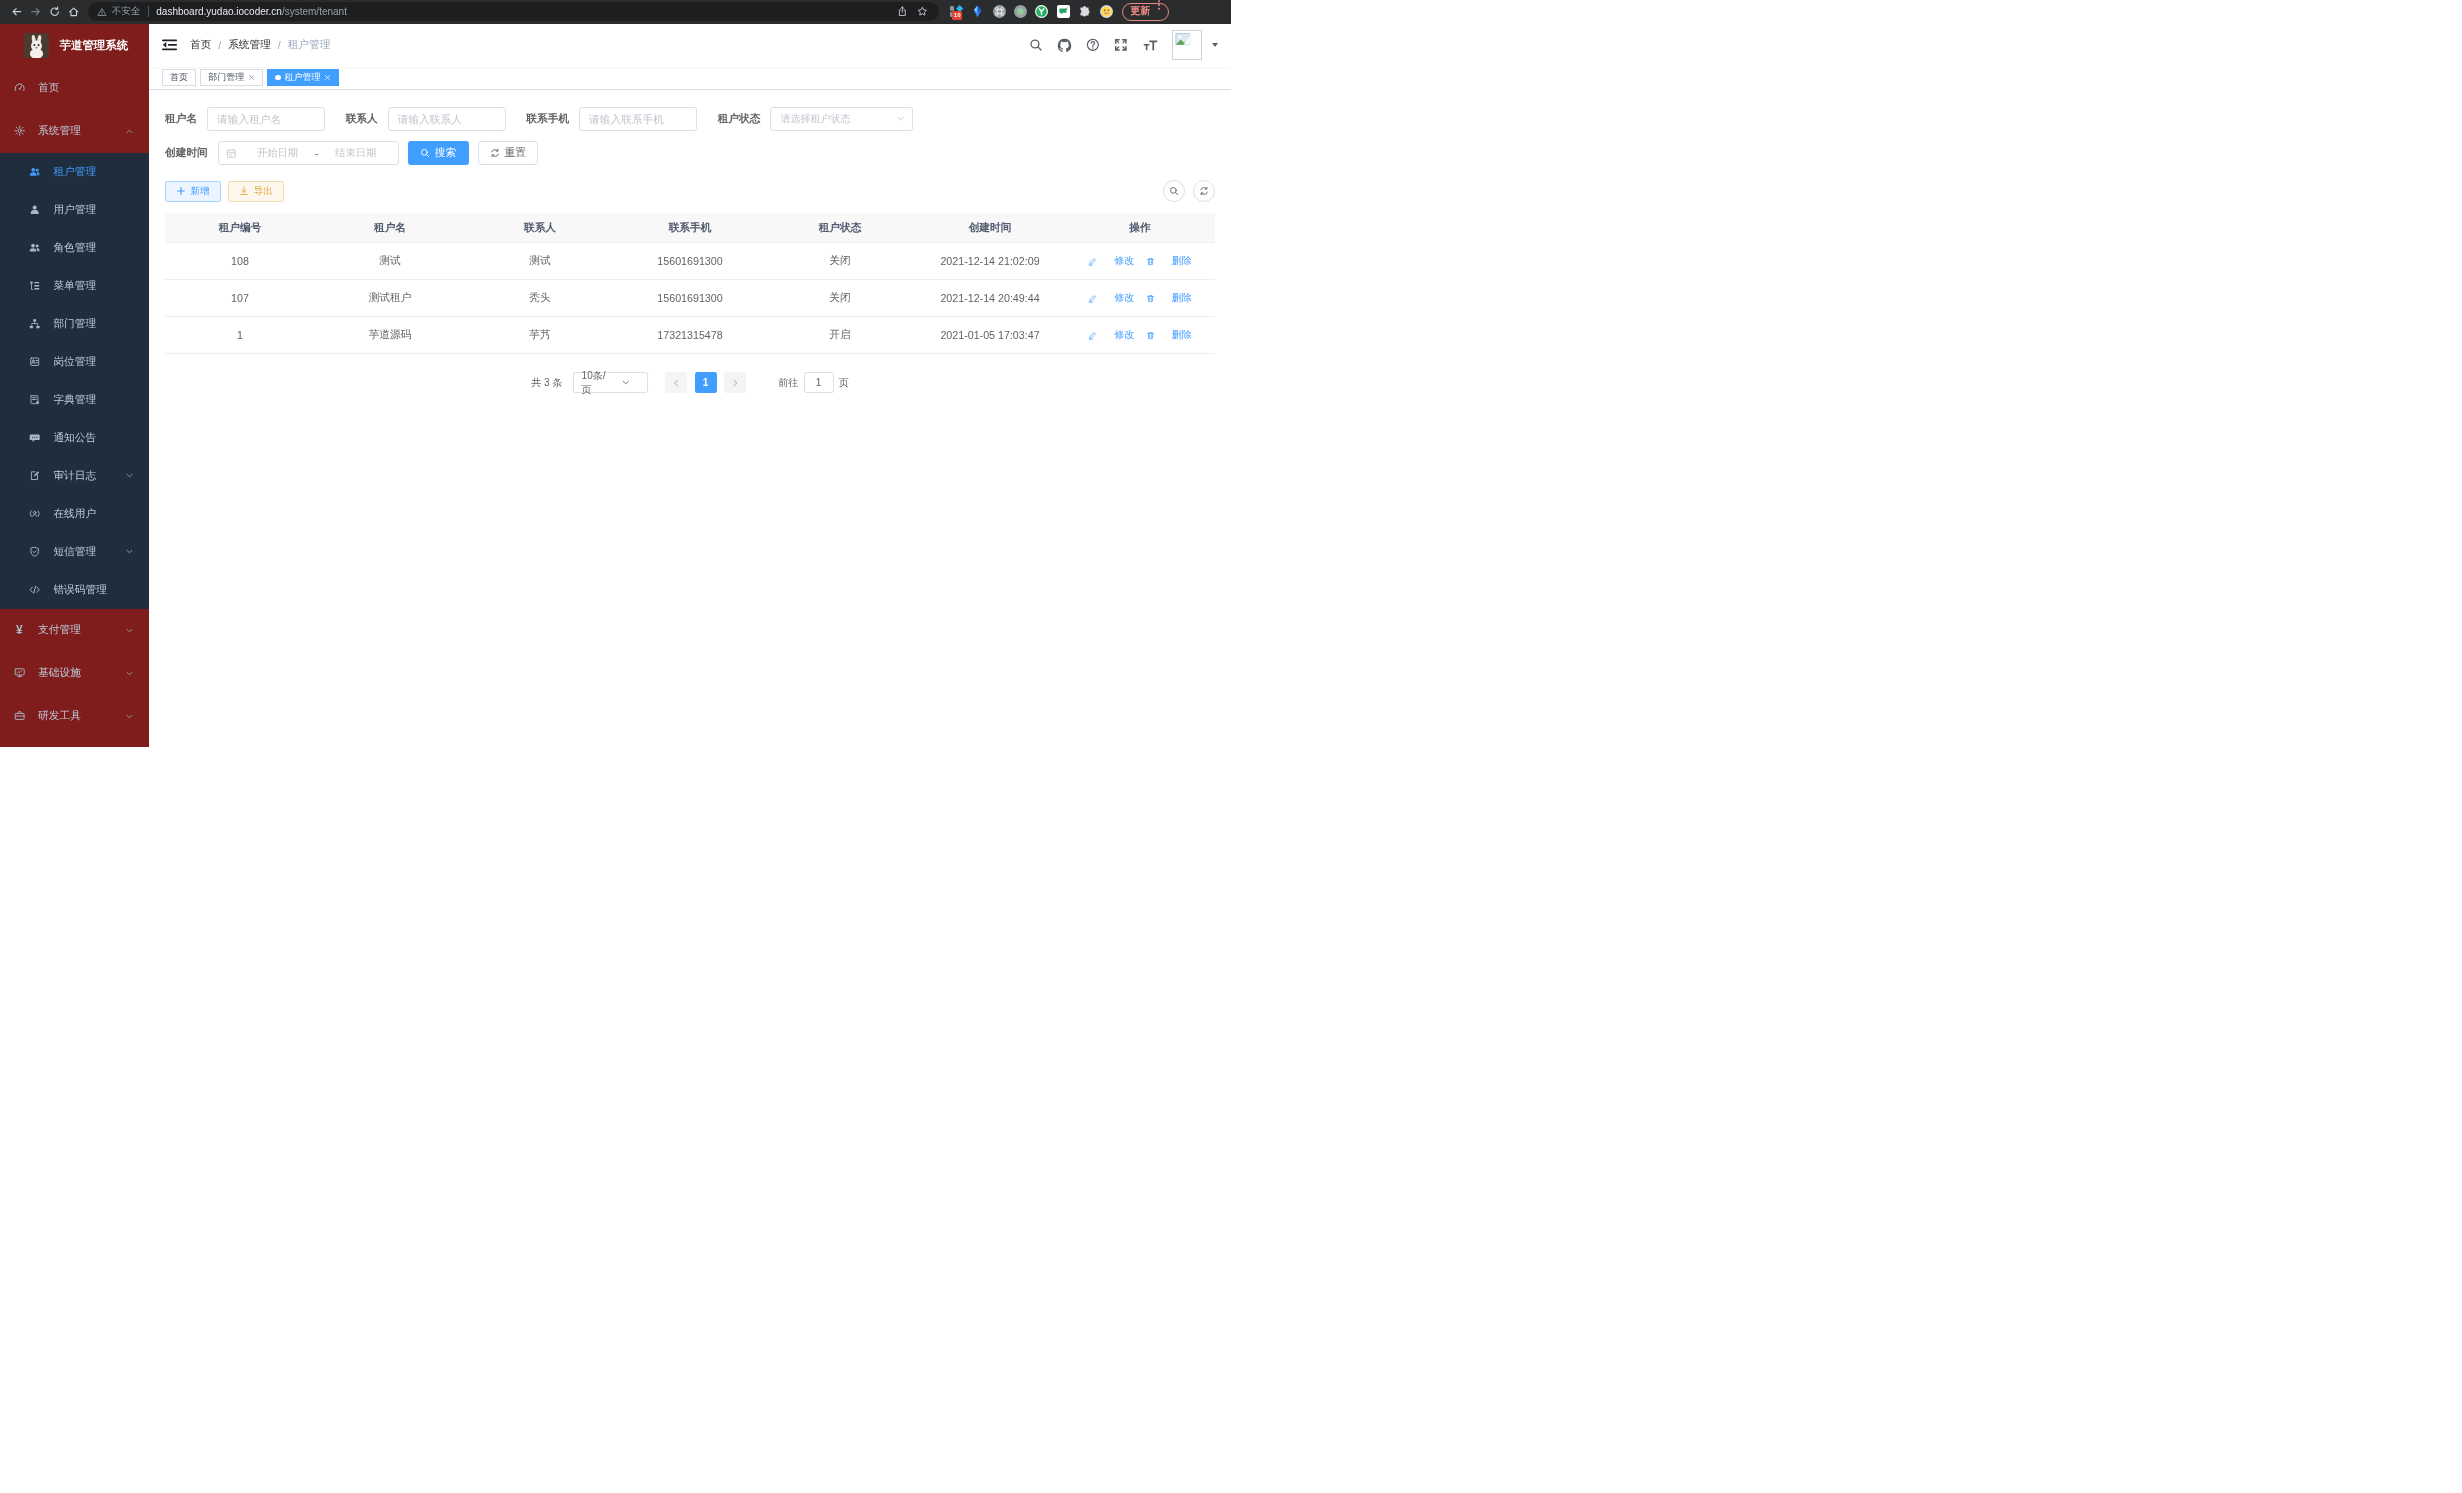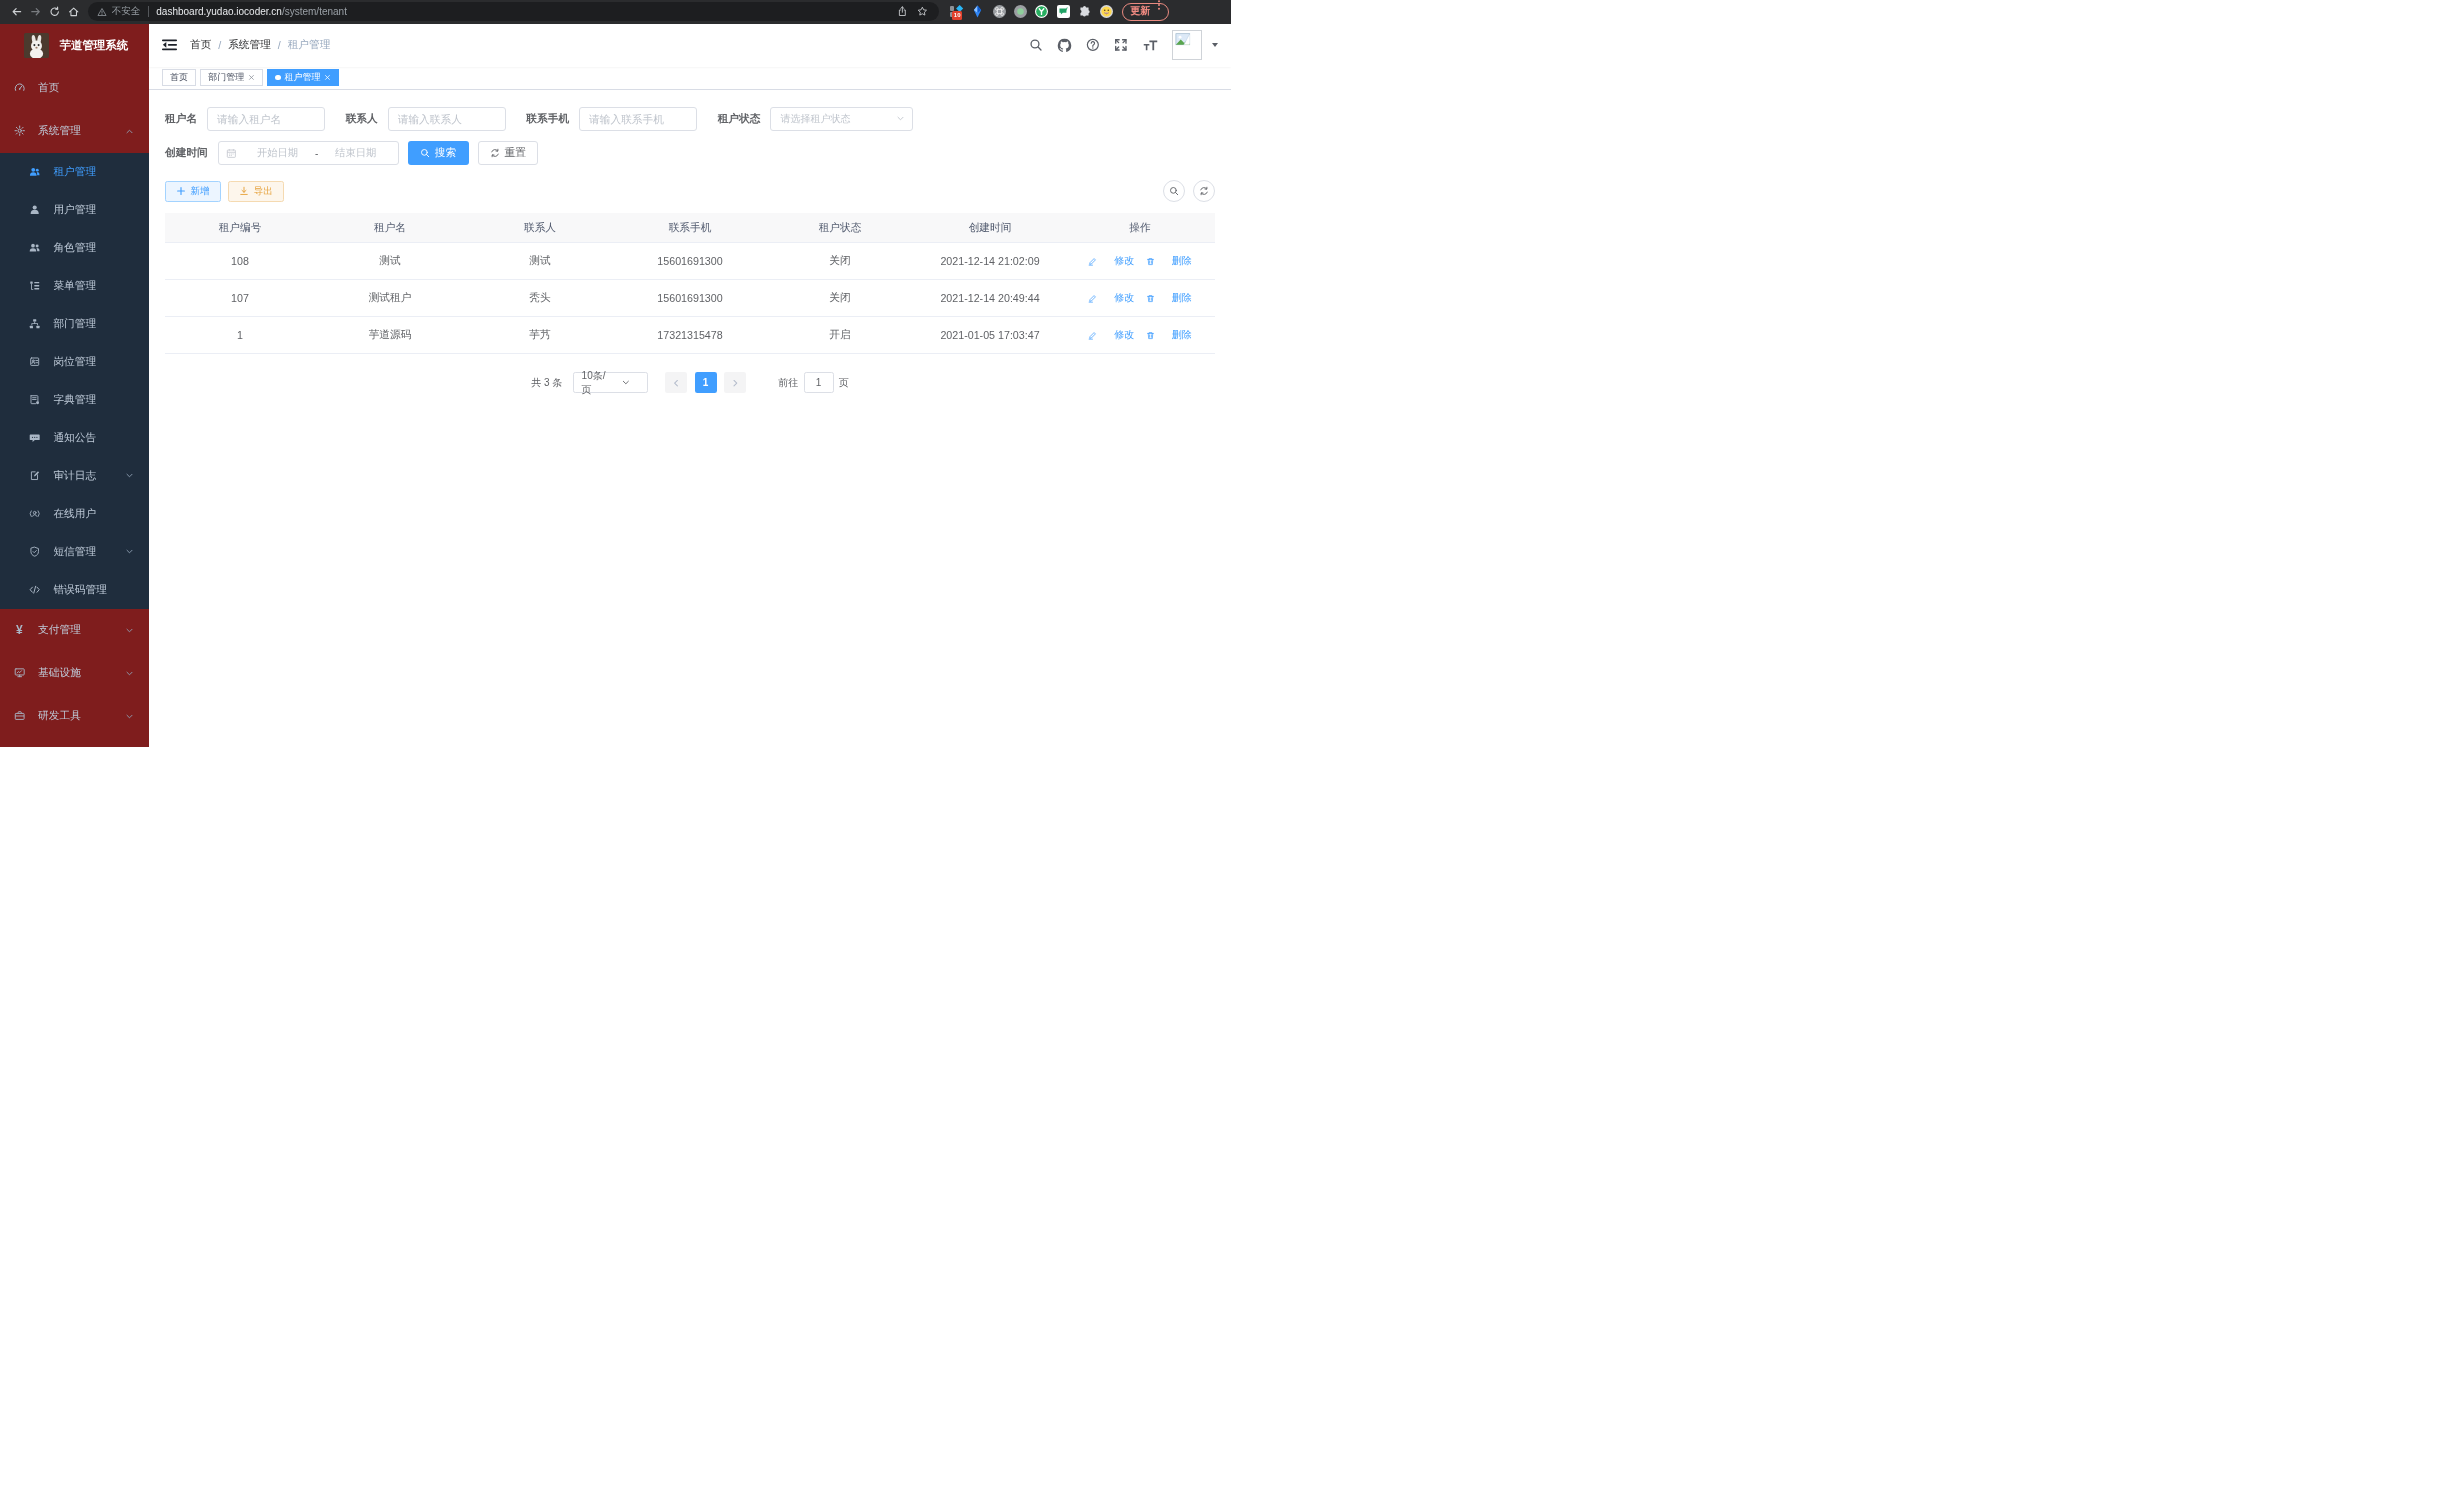--- a/index.html
+++ b/index.html
@@ -87,21 +87,21 @@
   .btn-default{background:#fff;border-color:#dcdfe6;color:#606266}
   .btn-mini{height:20.6px;padding:0 10px;font-size:9.5px;border-radius:2.3px}
   .btn-plain-primary{background:#ecf5ff;border-color:#a3d3ff;color:#409eff}
   .btn-plain-warning{background:#fdf6ec;border-color:#f5dab1;color:#e6a23c}
   .toolbar-row{display:flex;align-items:center;gap:7.6px;margin-top:15px}
   .circle-btn{width:22px;height:22px;border-radius:50%;border:0.8px solid #dcdfe6;background:#fff;color:#606266;display:flex;align-items:center;justify-content:center;cursor:pointer}
   .circle-btn .icon{width:10px;height:10px}
   .tool-right{margin-left:auto;display:flex;gap:7.6px}
 
   table.grid{width:100%;border-collapse:collapse;table-layout:fixed;margin-top:10.7px}
-  table.grid th{height:30px;background:#f8f8f9;color:#515a6e;font-size:10.7px;font-weight:400;text-align:center;border-bottom:0.8px solid #ebeef5}
+  table.grid th{height:30px;background:#f8f8f9;color:#515a6e;font-size:10.7px;font-weight:700;text-align:center;border-bottom:0.8px solid #ebeef5}
   table.grid td{height:37px;color:#606266;font-size:10.7px;text-align:center;border-bottom:0.8px solid #ebeef5;white-space:nowrap}
   .row-link{display:inline-flex;align-items:center;gap:17px;color:#409eff;font-size:10px;cursor:pointer}
   .row-link + .row-link{margin-left:11.4px}
   .row-link .li{width:9px;height:9px}
 
   .pagination{display:flex;align-items:center;justify-content:center;margin-top:18px;font-size:10px;color:#606266}
   .pg-total{margin-right:10.7px}
   .pg-size{width:75px;height:21px;border:0.8px solid #dcdfe6;border-radius:2.3px;display:flex;align-items:center;padding:0 6px 0 7.6px;cursor:pointer;margin-right:17px}
   .pg-size span{flex:1;color:#606266}
   .pg-btn{width:22px;height:21px;border-radius:2.3px;background:#f4f4f5;color:#b4bccc;display:flex;align-items:center;justify-content:center;cursor:pointer}

